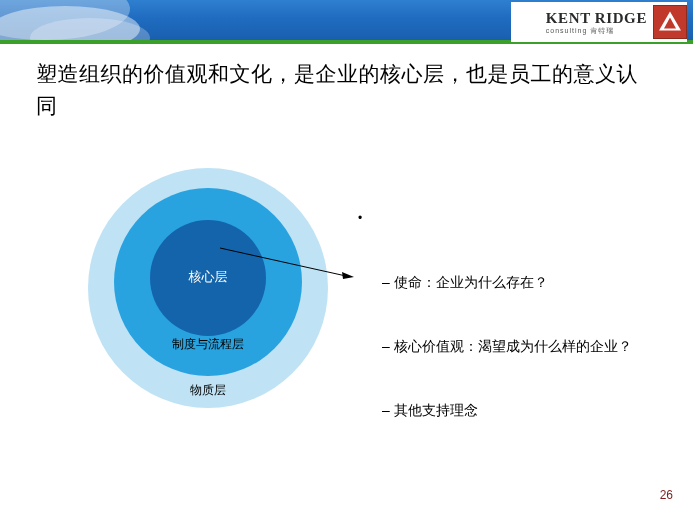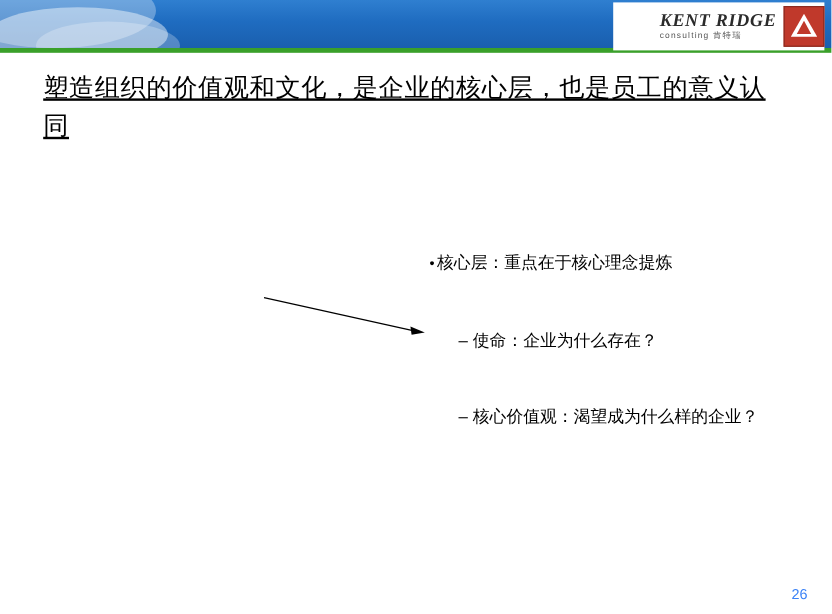--- a/index.html
+++ b/index.html
@@ -86,21 +86,20 @@
     justify-content: center;
     margin-right: 6px;
   }
   .logo-name {
     font-family: "Liberation Serif", serif;
     font-weight: bold;
     font-size: 15px;
     letter-spacing: 0.6px;
     color: #2b2b2b;
     line-height: 16px;
-    font-style: italic;
   }
   .logo-sub {
     font-family: "Liberation Sans", sans-serif;
     font-size: 7px;
     color: #555555;
     letter-spacing: 1px;
     line-height: 9px;
   }
   .logo-mark {
     width: 32px;
@@ -134,21 +133,20 @@
   .slide-title {
     position: absolute;
     left: 36px;
     top: 58px;
     width: 620px;
     font-size: 21px;
     line-height: 32px;
     color: #000000;
     font-family: "Liberation Sans", sans-serif;
     letter-spacing: 0.5px;
-    text-decoration: underline;
   }
 
   
   .circles {
     position: absolute;
     left: 88px;
     top: 168px;
     width: 240px;
     height: 240px;
   }
@@ -237,21 +235,21 @@
     display: inline-block;
     width: 12px;
   }
 
   
   .page-num {
     position: absolute;
     right: 20px;
     bottom: 10px;
     font-size: 12px;
-    color: #3b82f6;
+    color: #7f1d1d;
     font-family: "Liberation Sans", sans-serif;
   }
 </style>
 </head>
 <body>
 
 <div class="slide">
 
   <div class="header-band">
     <div class="band-blue"></div>
@@ -267,36 +265,46 @@
       </div>
       <div class="logo-mark">
         <span class="tri"></span>
         <span class="tri-inner"></span>
       </div>
     </div>
   </div>
 
   <div class="slide-title">塑造组织的价值观和文化，是企业的核心层，也是员工的意义认同</div>
 
+  <div class="circles">
+    <div class="ring ring-outer"></div>
+    <div class="ring ring-mid"></div>
+    <div class="ring ring-inner"></div>
+    <div class="ring-label label-inner">核心层</div>
+    <div class="ring-label label-mid">制度与流程层</div>
+    <div class="ring-label label-outer">物质层</div>
+  </div>
 
   <div class="arrow-line">
     <svg width="140" height="36" viewBox="0 0 140 36" xmlns="http://www.w3.org/2000/svg">
       <line x1="2" y1="2" x2="128" y2="30" stroke="#000000" stroke-width="1"></line>
       <polygon points="136,31 124,26 125,33" fill="#000000"></polygon>
     </svg>
   </div>
 
   <div class="bullets">
     <div class="b-main">
       <span class="b-dot">•</span>
-      <span>核心层：重点在于核心理念提炼</span>
     </div>
     <div class="b-sub">
       <span class="b-dash">–</span><span>使命：企业为什么存在？</span>
     </div>
     <div class="b-sub">
       <span class="b-dash">–</span><span>核心价值观：渴望成为什么样的企业？</span>
     </div>
+    <div class="b-sub">
+      <span class="b-dash">–</span><span>其他支持理念</span>
+    </div>
   </div>
 
   <div class="page-num">26</div>
 
 </div>
 
 </body></html>

